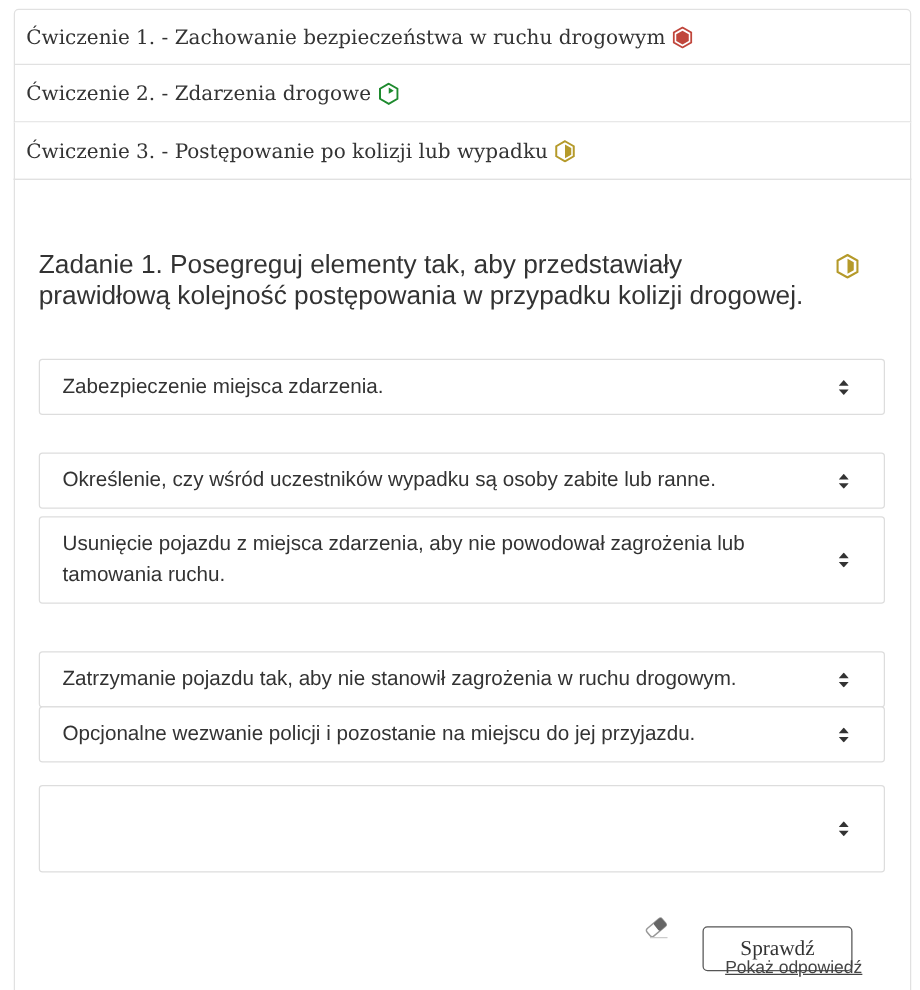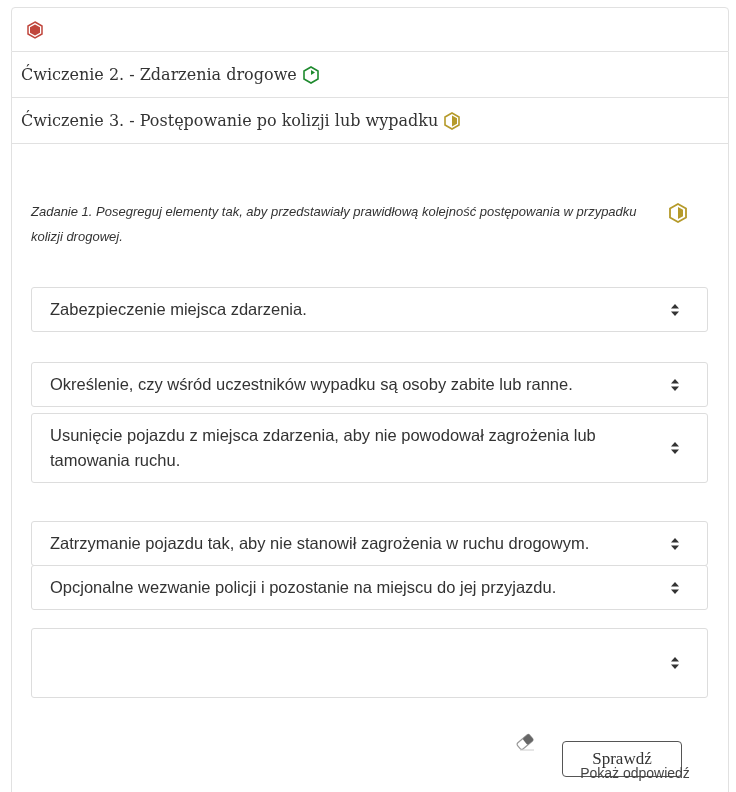--- a/index.html
+++ b/index.html
@@ -13,46 +13,47 @@
   .acc-head .hex { margin-left:6px; display:inline-block; width:16px; height:18px; }
   #h1 { top:7px; height:45px; border-radius:4px 4px 0 0; }
   #h2 { top:52px; height:46px; border-top:none; }
   #h3 { top:98px; height:46px; border-top:none; }
   .panel {
     position:absolute; left:11px; top:143px; width:718px; height:660px; box-sizing:border-box;
     border-left:1px solid #e1e1e1; border-right:1px solid #e1e1e1; border-top:1px solid #e1e1e1;
   }
   .task {
     position:absolute; left:31px; top:199px; width:620px;
-    font-size:13px; line-height:25px; color:#333;font-style:italic;
+    font-size:21px; line-height:25px; color:#333;
   }
   .task-icon { position:absolute; left:669px; top:203px; width:18px; height:20px; }
   .item {
     position:absolute; left:31px; width:677px; box-sizing:border-box;
     border:1px solid #ddd; border-radius:3px; background:#fff;
     display:flex; align-items:center; padding-left:18px; padding-right:52px;
     font-size:16.5px; line-height:25px; color:#333; cursor:grab;
   }
   .item .arrows { position:absolute; right:28px; top:50%; transform:translateY(-50%); width:8px; height:12px; }
   .btn-check {
     position:absolute; left:562px; top:741px; width:120px; height:36px; box-sizing:border-box;
     border:1px solid #555; border-radius:4px; background:#fff;
     font-family:Liberation Serif, serif; font-size:17px; color:#333;
     display:flex; align-items:center; justify-content:center; cursor:pointer;
   }
   .show-answer {
     position:absolute; left:562px; top:765px; width:146px; text-align:center;
-    font-size:14px; color:#444; cursor:pointer;
+    font-size:14px; color:#444; cursor:pointer;text-decoration:underline;
   }
   .eraser { position:absolute; left:514px; top:732px; width:22px; height:20px; cursor:pointer; }
 </style>
 </head>
 <body>
 
 <div class="acc-head" id="h1">
+  <span>Ćwiczenie 1. - Zachowanie bezpieczeństwa w ruchu drogowym</span>
   <svg class="hex" viewBox="0 0 16 18">
     <polygon points="8,1 15,5 15,13 8,17 1,13 1,5" fill="#fff" stroke="#c0463c" stroke-width="1.5"></polygon>
     <polygon points="8,3.5 13,6.3 13,11.7 8,14.5 3,11.7 3,6.3" fill="#c0463c"></polygon>
   </svg>
 </div>
 <div class="acc-head" id="h2">
   <span>Ćwiczenie 2. - Zdarzenia drogowe</span>
   <svg class="hex" viewBox="0 0 16 18">
     <polygon points="8,1 15,5 15,13 8,17 1,13 1,5" fill="#fff" stroke="#1e8a2e" stroke-width="1.6"></polygon>
     <polygon points="8,4 8,9 12,6.5" fill="#1e8a2e"></polygon>

